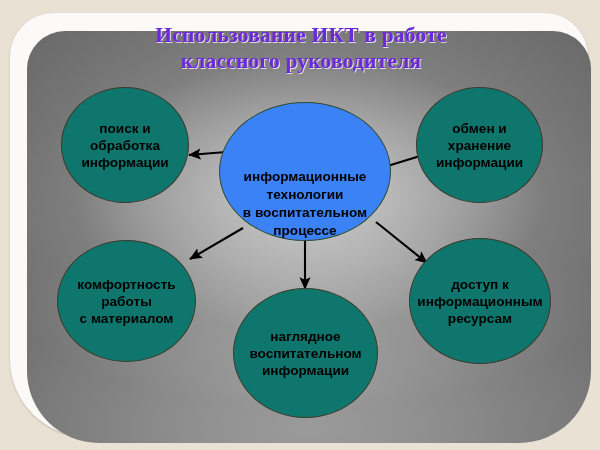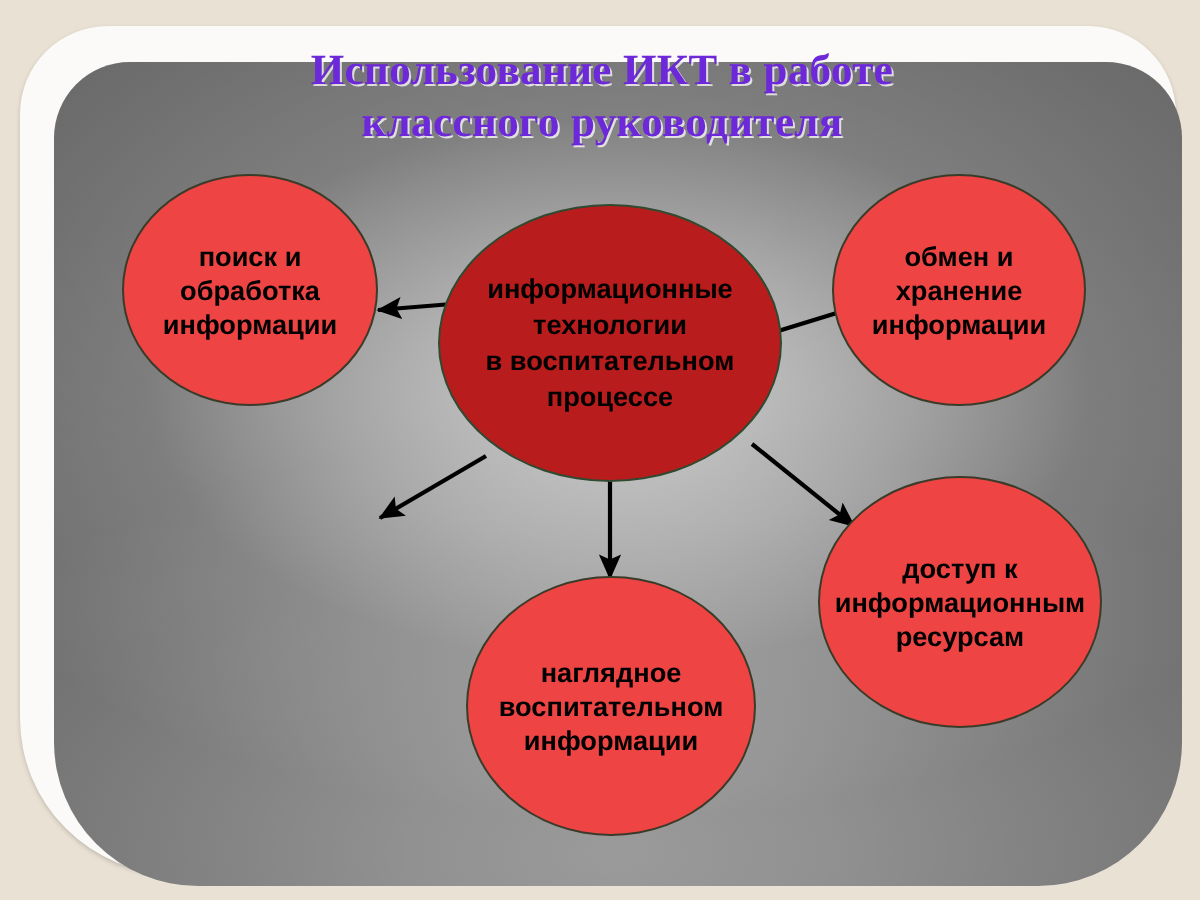--- a/index.html
+++ b/index.html
@@ -59,29 +59,30 @@
     border-radius:50%;
     display:flex;align-items:center;justify-content:center;
     text-align:center;
     color:#000;
     font-weight:bold;
     line-height:17px;
     white-space:pre-line;
     box-sizing:border-box;
   }
   .bubble-yellow{
-    background:#ef4444;
+    background:#0f766e;
     border:1.2px solid #3b3b2a;
     font-size:13.6px;
   }
   .bubble-green{
-    background:#b91c1c;
+    background:#3b82f6;
     border:1.2px solid #2f4a30;
     font-size:13.6px;
     line-height:18px;
+    align-items:flex-end;
   }
   .b-tl{left:61px;  top:87px;  width:128px;height:116px;}
   .b-tr{left:416px; top:87px;  width:127px;height:116px;}
   .b-bl{left:57px;  top:240px; width:139px;height:122px;}
   .b-bc{left:233px; top:288px; width:145px;height:130px;}
   .b-br{left:409px; top:238px; width:142px;height:126px;}
   .b-ce{left:219px; top:102px; width:172px;height:139px;}
 </style>
 </head>
 <body>
@@ -139,20 +140,25 @@
 обработка
 информации</span>
   </div>
 
   <div class="bubble bubble-yellow b-tr">
     <span>обмен и
 хранение
 информации</span>
   </div>
 
+  <div class="bubble bubble-yellow b-bl">
+    <span>комфортность
+работы
+с материалом</span>
+  </div>
 
   <div class="bubble bubble-yellow b-bc">
     <span>наглядное
 воспитательном
 информации</span>
   </div>
 
   <div class="bubble bubble-yellow b-br">
     <span>доступ к
 информационным

